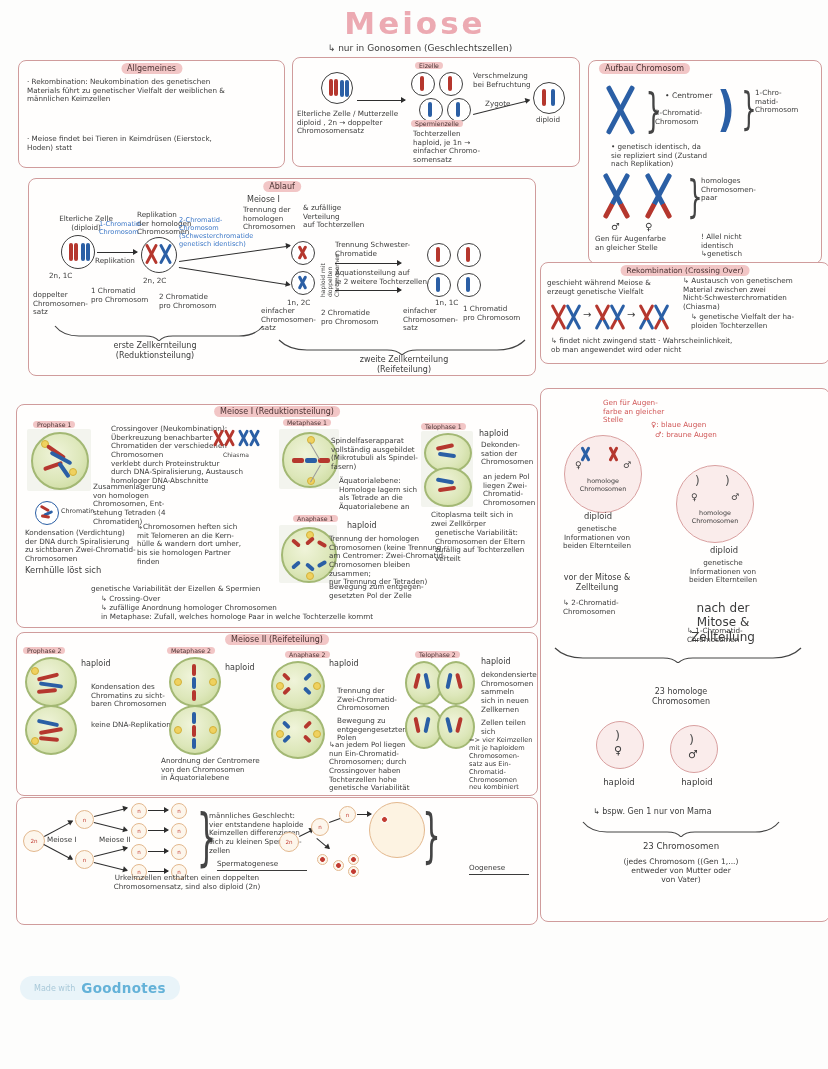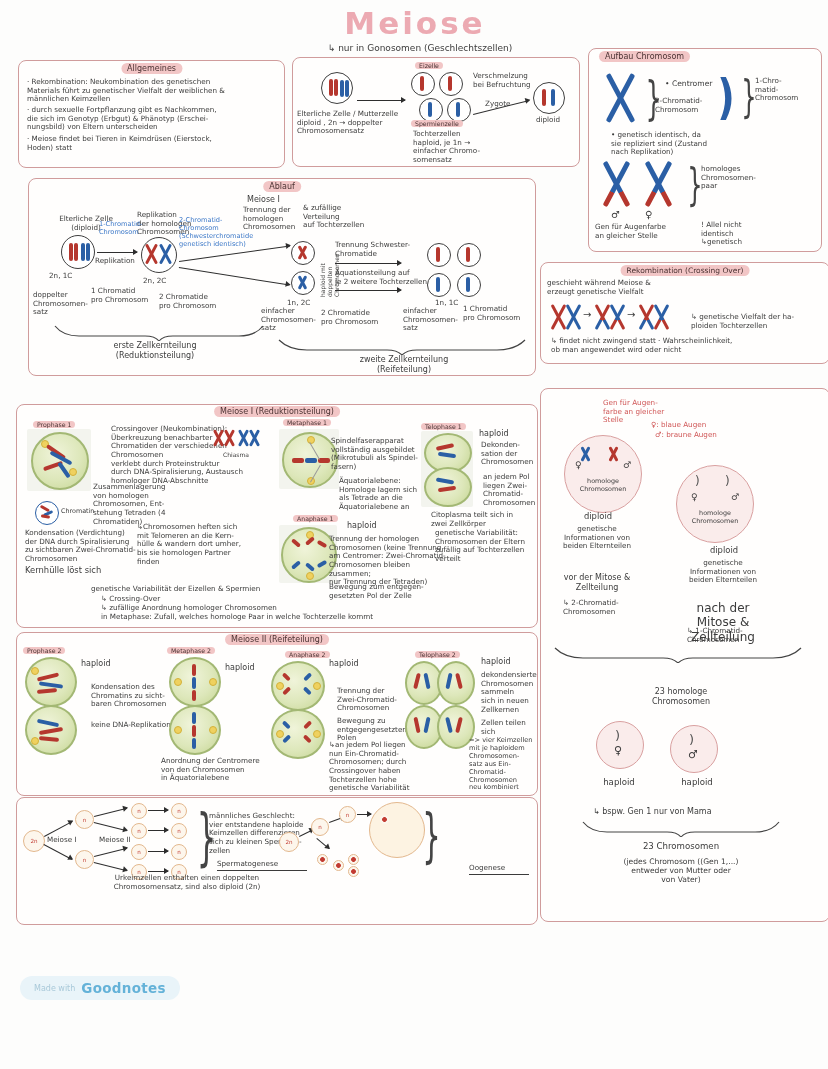--- a/index.html
+++ b/index.html
@@ -53,23 +53,20 @@
 <div class="page">
 
   <div class="title" style="left:300px;top:5px;width:230px">Meiose</div>
   <div class="t c" style="left:290px;top:43px;width:260px;font-size:9px">↳ nur in Gonosomen (Geschlechtszellen)</div>
 
   <div class="box" style="left:18px;top:60px;width:265px;height:106px">
     <div class="hl" style="left:50%;top:2px;transform:translateX(-50%)">Allgemeines</div>
     <div class="t" style="left:8px;top:17px;width:252px">· Rekombination: Neukombination des genetischen
 Materials führt zu genetischer Vielfalt der weiblichen &amp;
 männlichen Keimzellen</div>
-    <div class="t" style="left:8px;top:45px;width:252px">· durch sexuelle Fortpflanzung gibt es Nachkommen,
-die sich im Genotyp (Erbgut) &amp; Phänotyp (Erschei-
-nungsbild) von Eltern unterscheiden</div>
     <div class="t" style="left:8px;top:74px;width:252px">· Meiose findet bei Tieren in Keimdrüsen (Eierstock,
 Hoden) statt</div>
   </div>
 
   <div class="box" style="left:292px;top:57px;width:286px;height:108px">
     <div class="cell" style="left:28px;top:14px;width:30px;height:30px">
       <span class="bar rb" style="left:7px;top:6px;width:3.5px;height:17px"></span>
       <span class="bar rb" style="left:12px;top:6px;width:3.5px;height:17px"></span>
       <span class="bar bb" style="left:18px;top:7px;width:3.5px;height:17px"></span>
       <span class="bar bb" style="left:23px;top:7px;width:3.5px;height:17px"></span>
@@ -100,21 +97,21 @@
     <div class="t c" style="left:236px;top:58px;width:38px">diploid</div>
     <div class="t" style="left:4px;top:52px;width:112px">Elterliche Zelle / Mutterzelle
 diploid , 2n → doppelter
 Chromosomensatz</div>
     <div class="t" style="left:120px;top:72px;width:85px">Tochterzellen
 haploid, je 1n →
 einfacher Chromo-
 somensatz</div>
   </div>
 
-  <div class="box" style="left:588px;top:48px;width:232px;height:202px">
+  <div class="box" style="left:588px;top:60px;width:232px;height:202px">
     <div class="hl" style="left:10px;top:2px">Aufbau Chromosom</div>
     <div class="x big bb2" style="left:12px;top:22px;width:38px;height:54px">
         <i></i>
         <i></i>
       </div>
     <span class="glyph" style="left:50px;top:22px;font-size:46px;transform:scaleX(.55);color:#444">}</span>
     <div class="t" style="left:76px;top:30px;width:70px;font-size:7.6px">• Centromer</div>
     <div class="t" style="left:66px;top:48px;width:70px">2-Chromatid-
 Chromosom</div>
     <span class="glyph" style="left:126px;top:20px;font-size:48px;color:#2b5fa5;font-weight:bold;transform:scaleX(.8)">)</span>
@@ -274,20 +271,24 @@
       </div>
     <span class="glyph" style="left:86px;top:46px;font-size:10px">→</span>
     <div class="x rbm" style="left:98px;top:40px;width:14px;height:28px">
         <i></i>
         <i></i>
       </div>
     <div class="x bbm" style="left:113px;top:40px;width:14px;height:28px">
         <i></i>
         <i></i>
       </div>
+    <div class="t" style="left:142px;top:14px;width:144px">↳ Austausch von genetischem
+Material zwischen zwei
+Nicht-Schwesterchromatiden
+(Chiasma)</div>
     <div class="t" style="left:150px;top:50px;width:136px">↳ genetische Vielfalt der ha-
 ploiden Tochterzellen</div>
     <div class="t" style="left:10px;top:74px;width:270px">↳ findet nicht zwingend statt · Wahrscheinlichkeit,
 ob man angewendet wird oder nicht</div>
   </div>
 
   <div class="box" style="left:16px;top:404px;width:520px;height:222px">
     <div class="hl" style="left:50%;top:1px;transform:translateX(-50%)">Meiose I (Reduktionsteilung)</div>
     <div class="hl tiny" style="left:16px;top:16px">Prophase 1</div>
     <div class="snap" style="left:10px;top:24px;width:64px;height:62px">

